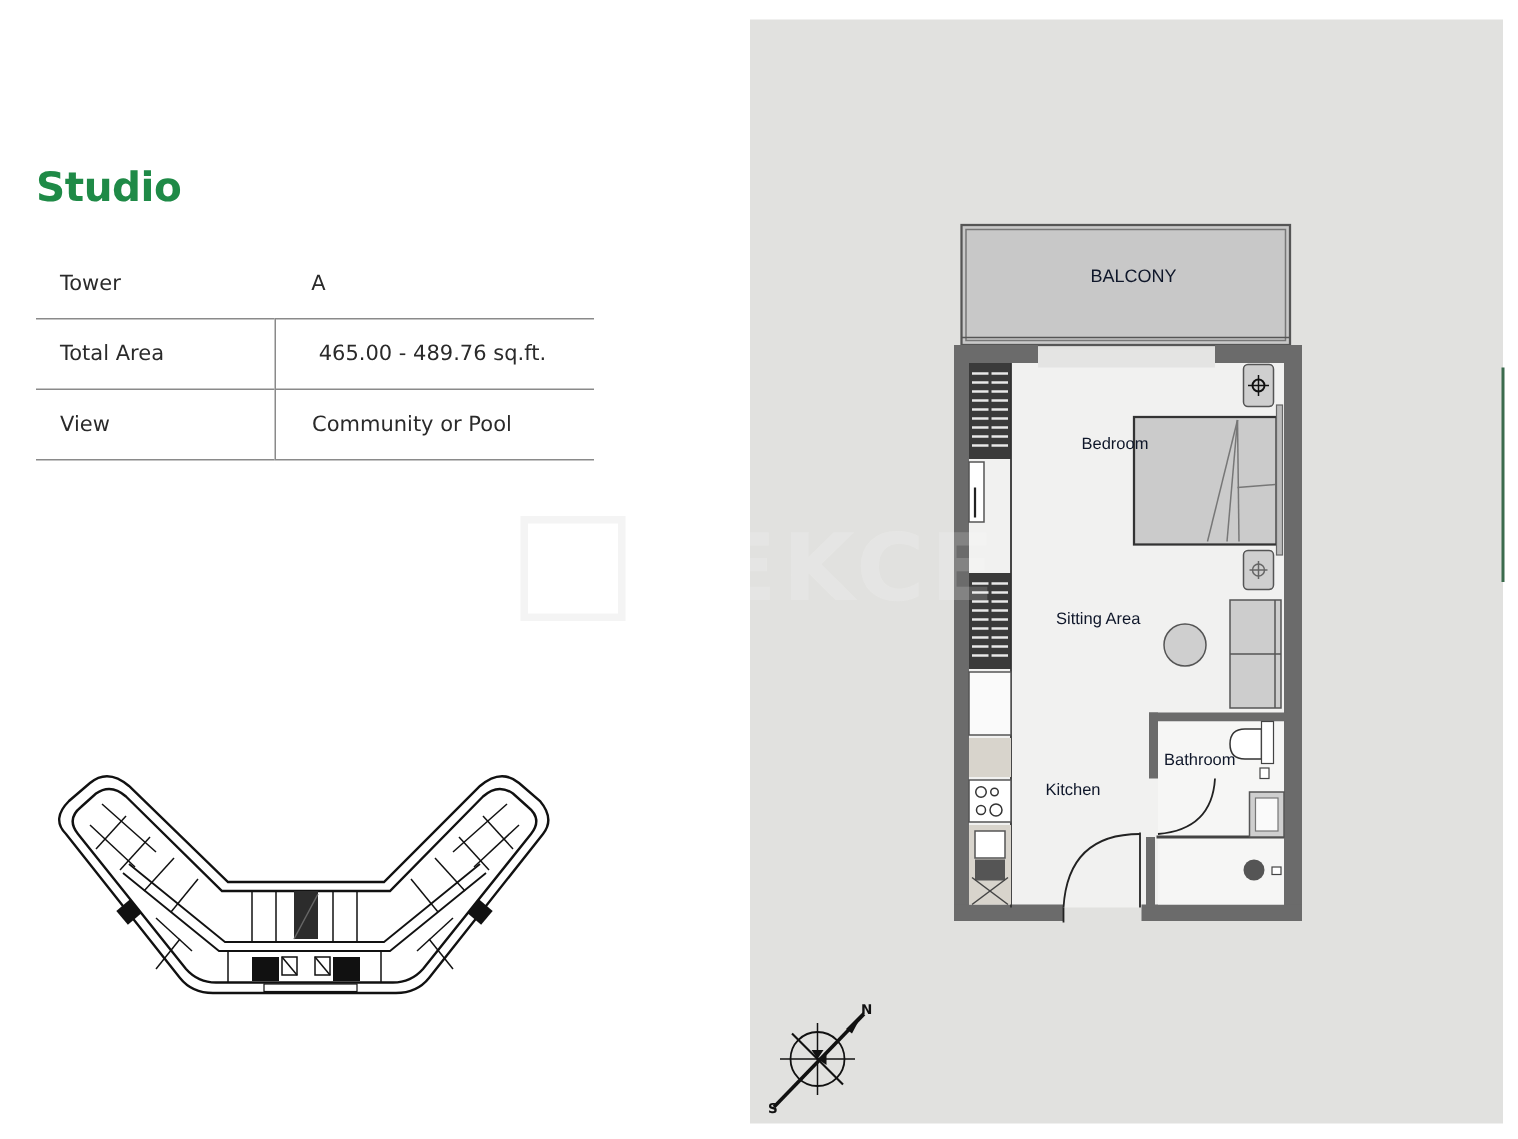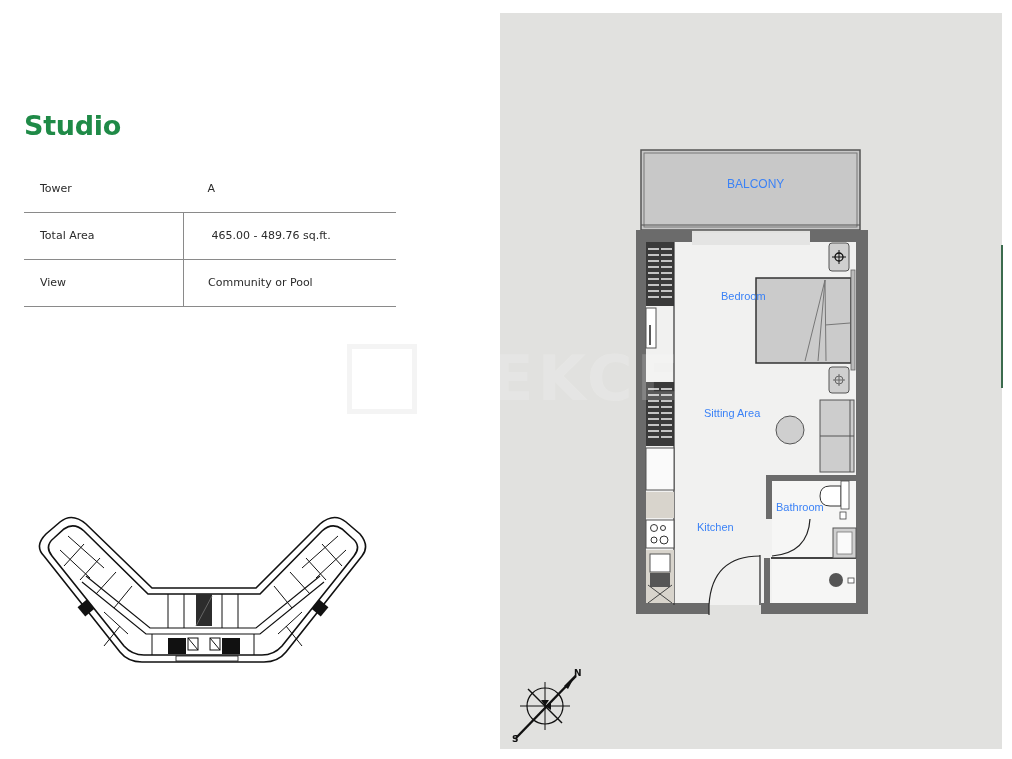--- a/index.html
+++ b/index.html
@@ -12,45 +12,45 @@
       position: absolute; left: 24px; top: 94px;
       font-size: 27px; font-weight: bold; color: #1f8a47;
       letter-spacing: -0.3px;
       margin-top: 16px;
     }
     .spec-table {
       position: absolute; left: 24px; top: 166px; width: 372px;
       border-collapse: collapse;
     }
     .spec-row { height: 47px; border-bottom: 1.5px solid #8a8a8a; }
-    .spec-row td { font-size: 11px; color: #2a2a2a; vertical-align: middle; padding: 0; }
+    .spec-row td { font-size: 14px; color: #2a2a2a; vertical-align: middle; padding: 0; }
     .spec-label { width: 143px; padding-left: 16px !important; }
     .spec-value { padding-left: 24px !important; }
     .spec-row:not(:first-child) .spec-value { border-left: 1.5px solid #8a8a8a; }
     .spec-row:first-child { height: 46px; }
 
     .watermark {
       position: absolute; left: 347px; top: 342px;
-      display: flex; align-items: center; gap: 28px; opacity: 0.16;
+      display: flex; align-items: center; gap: 12px; opacity: 0.16;
       pointer-events: none;
     }
     .wm-box { width: 70px; height: 70px; border: 5px solid #bcbcbc; box-sizing: border-box; }
     .wm-text { font-size: 62px; font-weight: bold; color: #ffffff; letter-spacing: 4px; }
 
     .keyplan { position: absolute; left: 24px; top: 516px; width: 356px; height: 160px; }
 
     .plan-panel {
       position: absolute; left: 500px; top: 13px; width: 502px; height: 736px;
       background: #e1e1df;
     }
     .edge-line {
       position: absolute; left: 1001px; top: 245px; width: 1.5px; height: 143px;
       background: #3b6b4d;
     }
-    .room-label { position: absolute; font-size: 11px; color: #3b82f6; font-family: "Liberation Sans", sans-serif; }
+    .room-label { position: absolute; font-size: 11px; color: #0f172a; font-family: "Liberation Sans", sans-serif; }
     .compass { position: absolute; left: 510px; top: 664px; width: 80px; height: 80px; }
     .floorplan { position: absolute; left: 630px; top: 145px; width: 240px; height: 475px; }
   </style>
 </head>
 <body>
 
 <div class="title">Studio</div>
 
 <table class="spec-table">
   <tbody>

